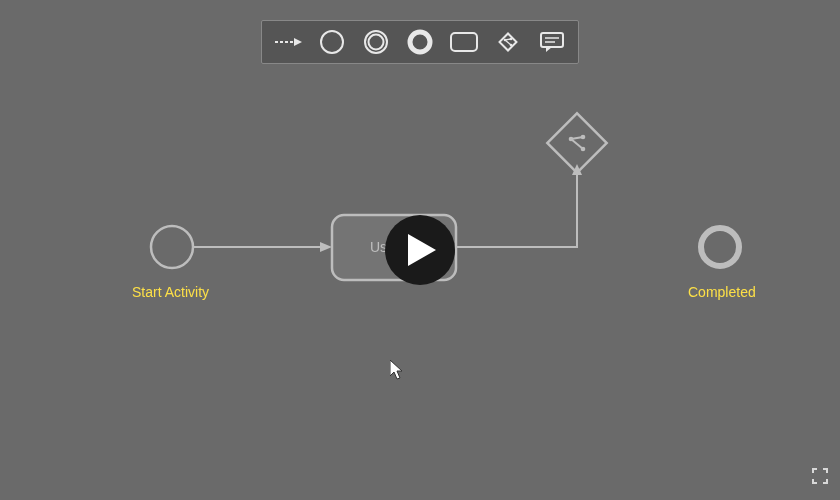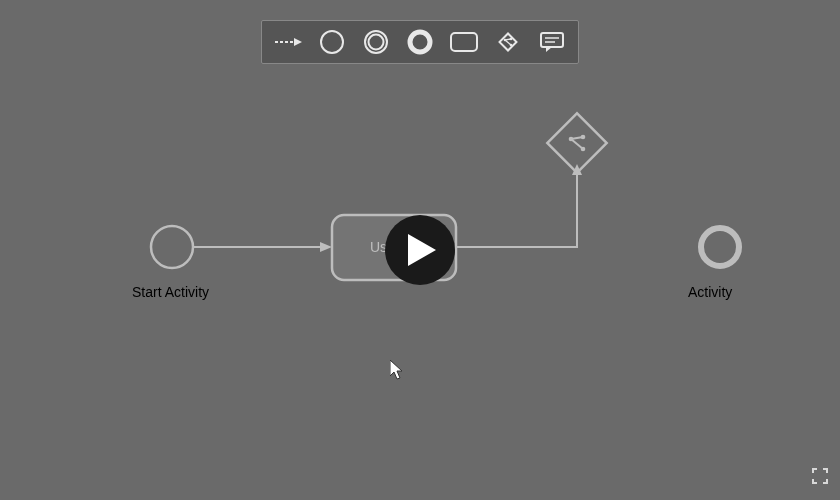--- a/index.html
+++ b/index.html
@@ -56,21 +56,21 @@
       align-items: center;
       justify-content: center;
       cursor: pointer;
       z-index: 50;
     }
     .play-btn svg { margin-left: 4px; }
 
     
     .node-label {
       position: absolute;
-      color: #000000;
+      color: #fde047;
       font-size: 14px;
       text-align: center;
       white-space: nowrap;
       user-select: none;
     }
 
     
     .cursor {
       position: absolute;
       z-index: 60;
@@ -158,21 +158,21 @@
       <circle cx="6" cy="-6" r="2.3" fill="#bdbdbd"></circle>
       <circle cx="6" cy="6" r="2.3" fill="#bdbdbd"></circle>
       <line x1="-6" y1="-4" x2="6" y2="-6" stroke="#bdbdbd" stroke-width="2"></line>
       <line x1="-6" y1="-4" x2="6" y2="6" stroke="#bdbdbd" stroke-width="2"></line>
     </g>
 
     <circle cx="720" cy="247" r="19" stroke="#bdbdbd" stroke-width="6" fill="none"></circle>
   </svg>
 
   <div class="node-label" style="left:132px; top:284px;">Start Activity</div>
-  <div class="node-label" style="left:688px; top:284px;">Activity</div>
+  <div class="node-label" style="left:688px; top:284px;">Completed</div>
 </div>
 
 <div class="play-btn" aria-label="Play">
   <svg width="28" height="32" viewBox="0 0 28 32">
     <polygon points="0,0 28,16 0,32" fill="#fff"></polygon>
   </svg>
 </div>
 
 <svg class="cursor" style="left:390px; top:360px" width="16" height="20" viewBox="0 0 16 20">
   <polygon points="0,0 0,16 4,12 7,19 10,18 7,11 12,11" fill="#fff" stroke="#333" stroke-width="1"></polygon>

